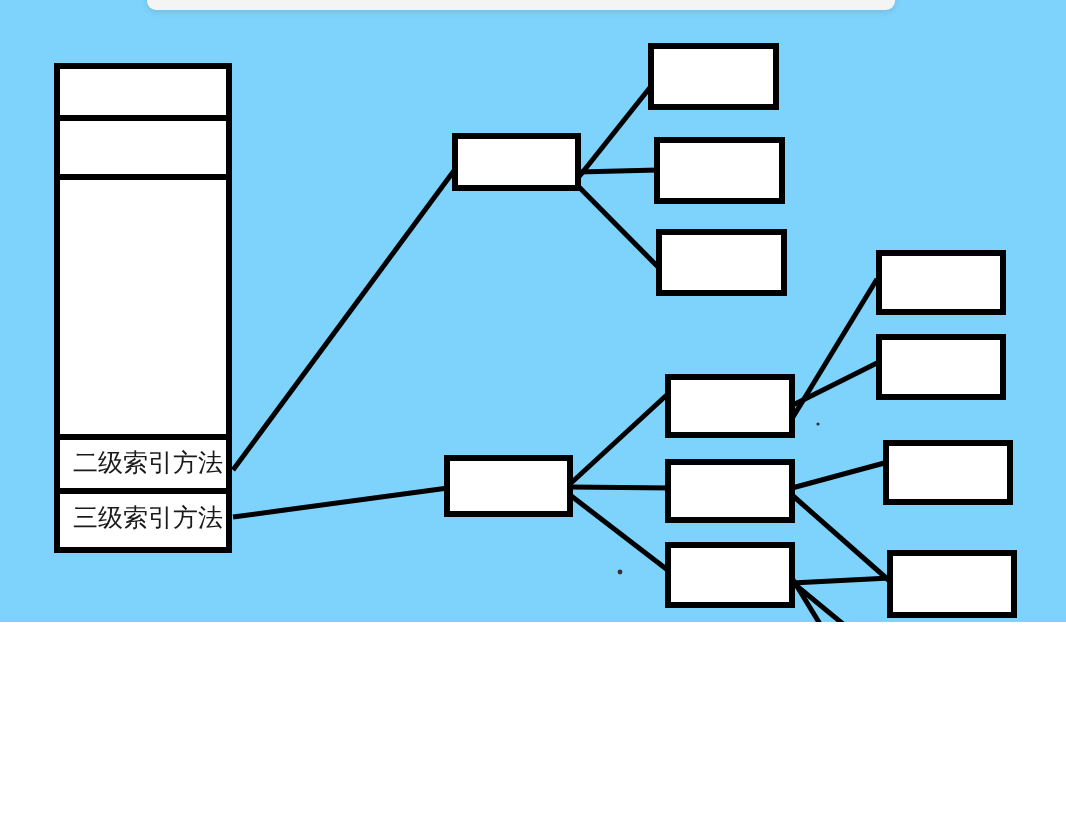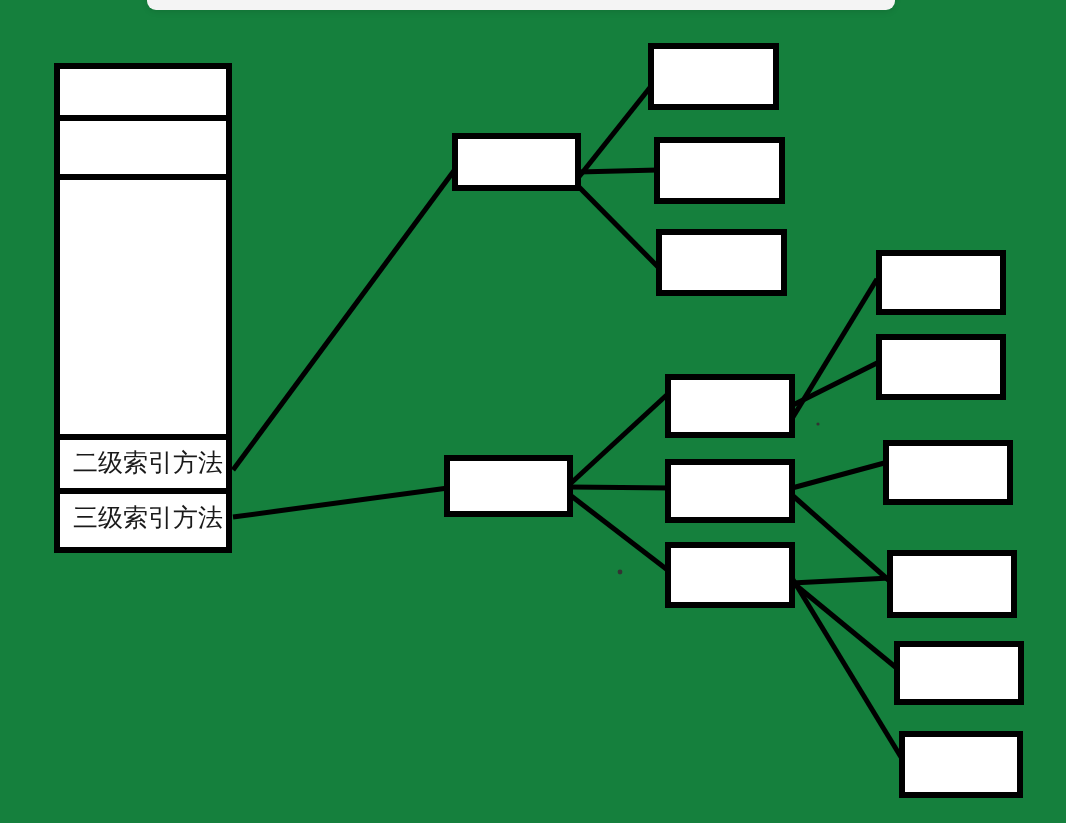--- a/index.html
+++ b/index.html
@@ -6,22 +6,22 @@
     margin: 0;
     padding: 0;
     background: #ffffff;
   }
   body {
     font-family: "DejaVu Sans", "Liberation Sans", sans-serif;
   }
   #canvas {
     position: relative;
     width: 1066px;
-    height: 823px;
-    background: #15803d;
+    height: 622px;
+    background: #7dd3fc;
     overflow: hidden;
   }
   
   #top-panel {
     position: absolute;
     left: 147px;
     top: -46px;
     width: 748px;
     height: 56px;
     background: #f4f4f4;

